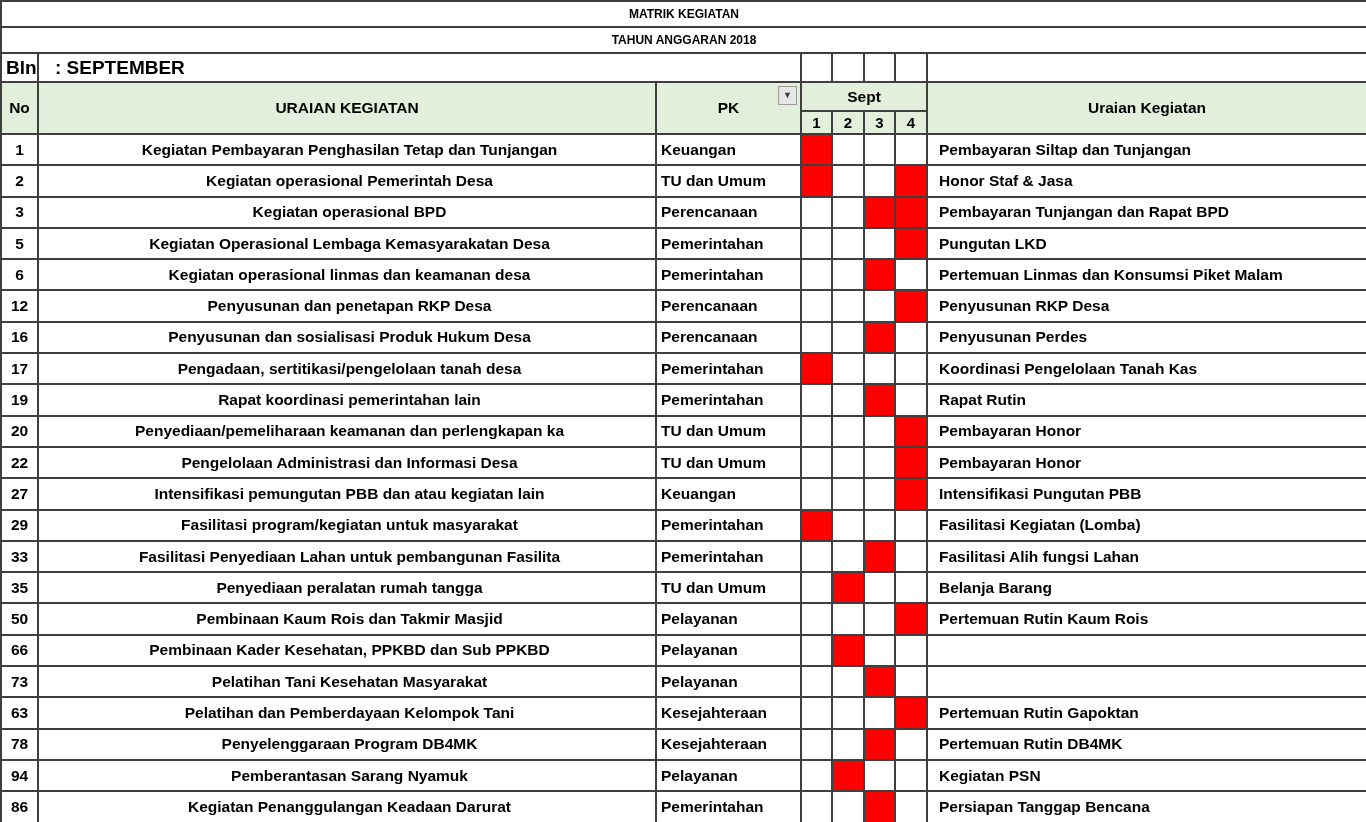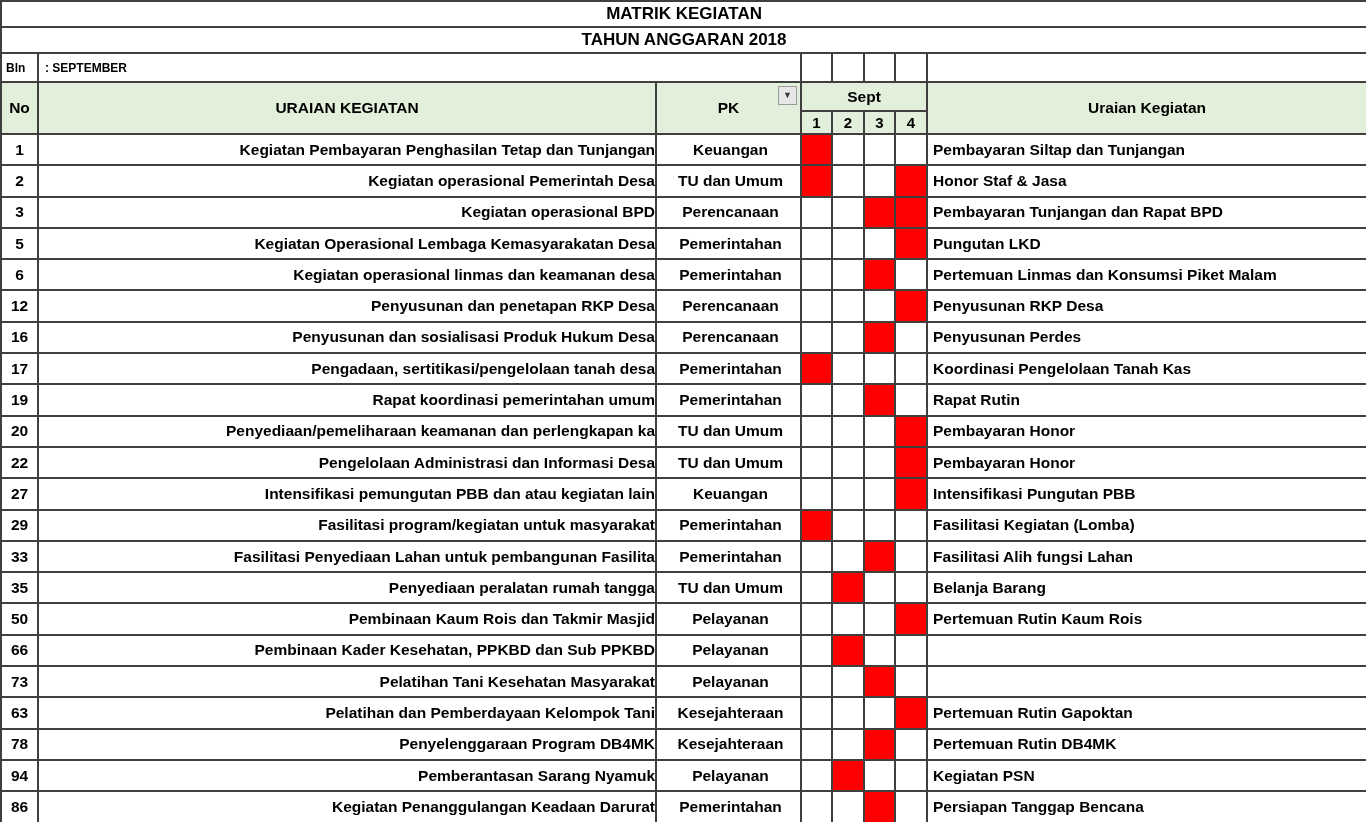--- a/index.html
+++ b/index.html
@@ -13,38 +13,38 @@
     border-collapse: collapse;
     table-layout: fixed;
     width: 1366px;
     border: 2px solid #3f3f3f;
   }
   td { overflow: hidden; white-space: nowrap; color: #000; }
 
   
   tr.title-row td {
     height: 26px;
-    font-size: 17px;
+    font-size: 12px;
     font-weight: bold;
     text-align: center;
     vertical-align: middle;
     border-bottom: 1px solid #d9d9d9;
   }
   tr.title-row.second td { border-bottom: 2px solid #3f3f3f; border-radius: 12px; }
 
   
   tr.bln-row td {
     height: 29px;
-    font-size: 12px;
+    font-size: 19px;
     font-weight: bold;
     vertical-align: middle;
     border-bottom: 2px solid #3f3f3f;
   }
   td.bln-label { text-align: left; padding-left: 4px; border-right: 1px solid #7f7f7f; }
-  td.bln-value { padding-left: 6px; }
+  td.bln-value { padding-left: 16px; }
   td.bln-grid  { border-left: 1px solid #d9d9d9; }
 
   
   tr.head-row1 td, tr.head-row2 td {
     background: #e2efda;
     border: 2px solid #3f3f3f;
     font-weight: bold;
     text-align: center;
     vertical-align: middle;
     font-size: 15.5px;
@@ -66,24 +66,24 @@
   
   tbody td {
     border: 2px solid #3f3f3f;
     height: 31.3px;
     font-size: 15.5px;
     font-weight: bold;
     vertical-align: middle;
     background: #ffffff;
   }
   td.c-no  { text-align: center; }
-  td.c-keg { text-align: right; padding-left: 5px; }
-  td.c-pk  { text-align: center; padding-left: 4px; }
+  td.c-keg { text-align: center; padding-left: 5px; }
+  td.c-pk  { text-align: left; padding-left: 4px; }
   td.c-w   { text-align: center; }
-  td.c-ur  { text-align: left; padding-left: 5px; }
+  td.c-ur  { text-align: left; padding-left: 11px; }
 </style>
 </head>
 <body>
 
 <table id="sheet">
   <colgroup>
     <col style="width:37px">
     <col style="width:618px">
     <col style="width:145px">
     <col style="width:31px">
@@ -207,21 +207,21 @@
         <td class="c-keg">Pengadaan, sertitikasi/pengelolaan tanah desa</td>
         <td class="c-pk">Pemerintahan</td>
         <td class="c-w" style="background: rgb(255, 0, 0);"></td>
         <td class="c-w"></td>
         <td class="c-w"></td>
         <td class="c-w"></td>
         <td class="c-ur">Koordinasi Pengelolaan Tanah Kas</td>
       </tr>
       <tr>
         <td class="c-no">19</td>
-        <td class="c-keg">Rapat koordinasi pemerintahan umum</td>
+        <td class="c-keg">Rapat koordinasi pemerintahan lain</td>
         <td class="c-pk">Pemerintahan</td>
         <td class="c-w"></td>
         <td class="c-w"></td>
         <td class="c-w" style="background: rgb(255, 0, 0);"></td>
         <td class="c-w"></td>
         <td class="c-ur">Rapat Rutin</td>
       </tr>
       <tr>
         <td class="c-no">20</td>
         <td class="c-keg">Penyediaan/pemeliharaan keamanan dan perlengkapan ka</td>

